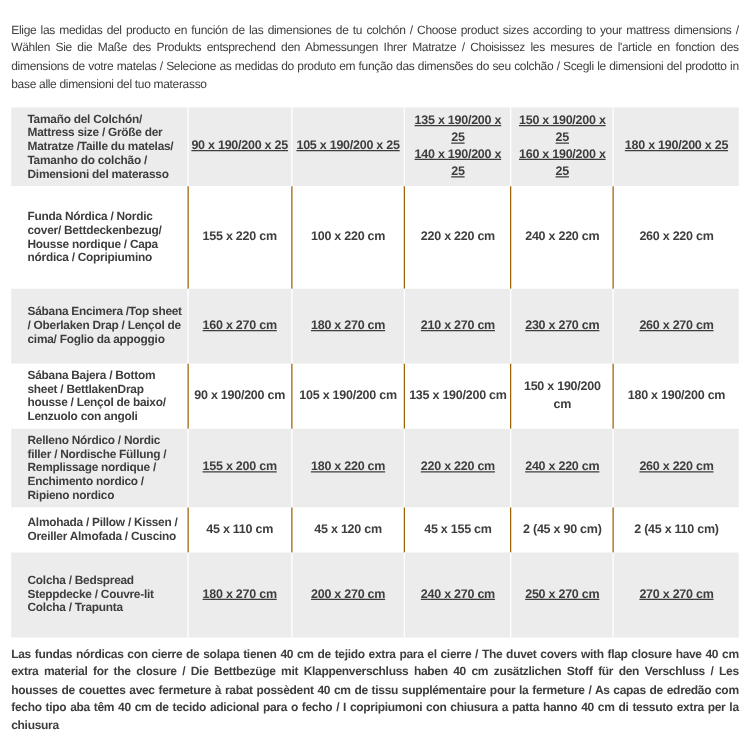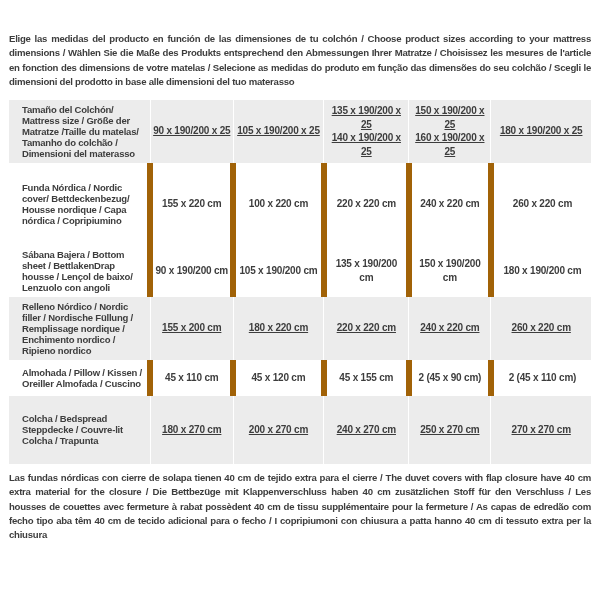--- a/index.html
+++ b/index.html
@@ -11,23 +11,23 @@
     font-family: "Liberation Sans", sans-serif;
     color: #3d3d3d;
     overflow: hidden;
   }
   .wrap {
     padding: 6px 9px 0 9px;
     box-sizing: border-box;
     width: 600px;
   }
   .intro {
-    margin: 26px 0 10px 0;
+    margin: 12px 0 10px 0;
     font-size: 9.6px;
-    font-weight: 700;
+    font-weight: 400;
     letter-spacing: -0.25px;
     line-height: 1.5;
     text-align: justify;
     color: #3d3d3d;
   }
   table.size-table {
     width: 100%;
     border-collapse: collapse;
     table-layout: fixed;
   }
@@ -52,21 +52,21 @@
     font-size: 10px;
     font-weight: 700;
     letter-spacing: -0.2px;
     line-height: 1.35;
     white-space: pre-line;
     padding: 2px 2px;
   }
   tr.striped th, tr.striped td { background: #ececec; }
   tr.plain th, tr.plain td { background: #ffffff; }
   tr.striped td { border-left: 1px solid #ffffff; text-decoration: underline; }
-  tr.plain td { border-left: 6px solid #a16207; margin-left: 37px; }
+  tr.plain td { border-left: 1px solid #a16207; margin-left: 37px; }
   tr.r0 { height: 62px; }
   tr.r1 { height: 82px; }
   tr.r2 { height: 60px; }
   tr.r3 { height: 39px; }
   tr.r4 { height: 62px; border-radius: 11px; }
   tr.r5 { height: 36px; }
   tr.r6 { height: 68px; }
   tr.r7 { height: 56px; }
   .note {
     margin: 7px 0 0 0;
@@ -106,20 +106,28 @@
         <td>180 x 190/200 x 25</td>
       </tr>
       <tr class="plain r1">
         <th>Funda Nórdica / Nordic cover/ Bettdeckenbezug/ Housse nordique / Capa nórdica / Copripiumino</th>
         <td>155 x 220 cm</td>
         <td>100 x 220 cm</td>
         <td>220 x 220 cm</td>
         <td>240 x 220 cm</td>
         <td>260 x 220 cm</td>
       </tr>
+      <tr class="striped r2">
+        <th>Sábana Encimera /Top sheet / Oberlaken Drap / Lençol de cima/ Foglio da appoggio</th>
+        <td>160 x 270 cm</td>
+        <td>180 x 270 cm</td>
+        <td>210 x 270 cm</td>
+        <td>230 x 270 cm</td>
+        <td>260 x 270 cm</td>
+      </tr>
       <tr class="plain r3">
         <th>Sábana Bajera / Bottom sheet / BettlakenDrap housse / Lençol de baixo/ Lenzuolo con angoli</th>
         <td>90 x 190/200 cm</td>
         <td>105 x 190/200 cm</td>
         <td>135 x 190/200 cm</td>
         <td>150 x 190/200 cm</td>
         <td>180 x 190/200 cm</td>
       </tr>
       <tr class="striped r4">
         <th>Relleno Nórdico / Nordic filler / Nordische Füllung / Remplissage nordique / Enchimento nordico / Ripieno nordico</th>

